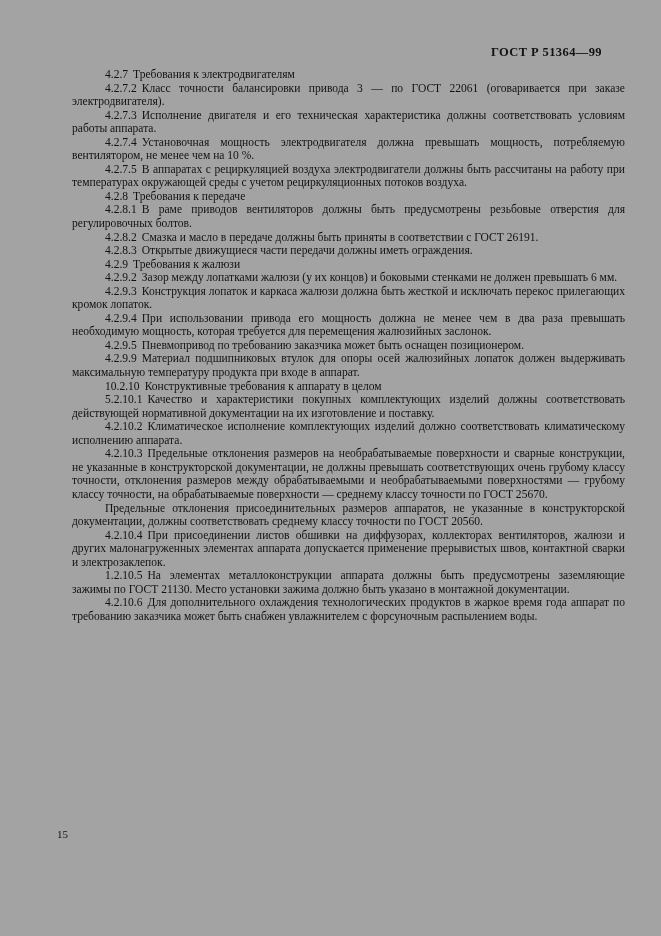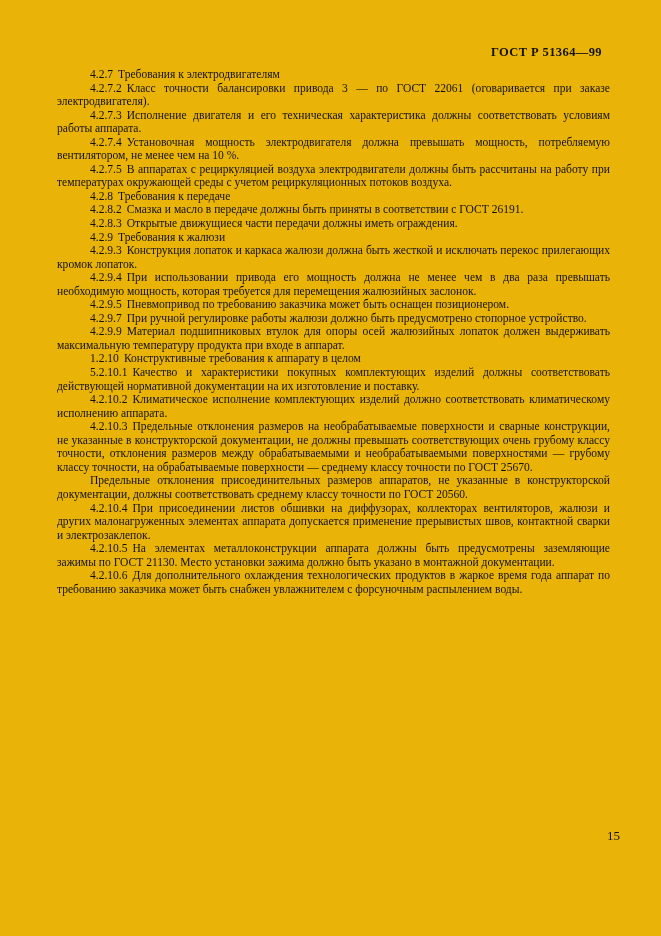--- a/index.html
+++ b/index.html
@@ -4,86 +4,86 @@
 <style>
   html, body {
     margin: 0;
     padding: 0;
     background: #ffffff;
   }
   .page {
     position: relative;
     width: 661px;
     height: 936px;
-    background: #eab308;
+    background: #a3a3a3;
     font-family: "Liberation Serif", serif;
     color: #121212;
     overflow: hidden;
   }
   .doc-header {
     position: absolute;
     top: 45px;
     left: 57px;
     width: 545px;
     text-align: right;
     font-weight: bold;
     font-size: 12.5px;
     letter-spacing: 0.4px;
     white-space: nowrap;
   }
   .doc-body {
     position: absolute;
     top: 68px;
-    left: 57px;
+    left: 72px;
     width: 553px;
     font-size: 11.55px;
     line-height: 13.55px;
     text-align: justify;
   }
   .para {
     margin: 0;
     text-indent: 33px;
   }
   .para .num {
     padding-right: 5px;
   }
   .page-number {
     position: absolute;
     top: 828px;
-    left: 75px;
+    left: 57px;
     width: 545px;
-    text-align: right;
-    font-size: 13px;
+    font-size: 11px;
   }
 </style>
 </head>
 <body>
 
 <div class="page">
   <div class="doc-header">ГОСТ Р 51364—99</div>
 
   <div class="doc-body">
       <p class="para"><span class="num">4.2.7</span>Требования к электродвигателям</p>
       <p class="para"><span class="num">4.2.7.2</span>Класс точности балансировки привода 3 — по ГОСТ 22061 (оговаривается при заказе электродвигателя).</p>
       <p class="para"><span class="num">4.2.7.3</span>Исполнение двигателя и его техническая характеристика должны соответствовать условиям работы аппарата.</p>
       <p class="para"><span class="num">4.2.7.4</span>Установочная мощность электродвигателя должна превышать мощность, потребляемую вентилятором, не менее чем на 10 %.</p>
       <p class="para"><span class="num">4.2.7.5</span>В аппаратах с рециркуляцией воздуха электродвигатели должны быть рассчитаны на работу при температурах окружающей среды с учетом рециркуляционных потоков воздуха.</p>
       <p class="para"><span class="num">4.2.8</span>Требования к передаче</p>
+      <p class="para"><span class="num">4.2.8.1</span>В раме приводов вентиляторов должны быть предусмотрены резьбовые отверстия для регулировочных болтов.</p>
       <p class="para"><span class="num">4.2.8.2</span>Смазка и масло в передаче должны быть приняты в соответствии с ГОСТ 26191.</p>
       <p class="para"><span class="num">4.2.8.3</span>Открытые движущиеся части передачи должны иметь ограждения.</p>
       <p class="para"><span class="num">4.2.9</span>Требования к жалюзи</p>
+      <p class="para"><span class="num">4.2.9.2</span>Зазор между лопатками жалюзи (у их концов) и боковыми стенками не должен превышать 6 мм.</p>
       <p class="para"><span class="num">4.2.9.3</span>Конструкция лопаток и каркаса жалюзи должна быть жесткой и исключать перекос прилегающих кромок лопаток.</p>
       <p class="para"><span class="num">4.2.9.4</span>При использовании привода его мощность должна не менее чем в два раза превышать необходимую мощность, которая требуется для перемещения жалюзийных заслонок.</p>
       <p class="para"><span class="num">4.2.9.5</span>Пневмопривод по требованию заказчика может быть оснащен позиционером.</p>
-      <p class="para"><span class="num">4.2.9.7</span>При ручной регулировке работы жалюзи должно быть предусмотрено стопорное устройство.</p>
       <p class="para"><span class="num">4.2.9.9</span>Материал подшипниковых втулок для опоры осей жалюзийных лопаток должен выдерживать максимальную температуру продукта при входе в аппарат.</p>
-      <p class="para"><span class="num">1.2.10</span>Конструктивные требования к аппарату в целом</p>
+      <p class="para"><span class="num">10.2.10</span>Конструктивные требования к аппарату в целом</p>
       <p class="para"><span class="num">5.2.10.1</span>Качество и характеристики покупных комплектующих изделий должны соответствовать действующей нормативной документации на их изготовление и поставку.</p>
       <p class="para"><span class="num">4.2.10.2</span>Климатическое исполнение комплектующих изделий должно соответствовать климатическому исполнению аппарата.</p>
       <p class="para"><span class="num">4.2.10.3</span>Предельные отклонения размеров на необрабатываемые поверхности и сварные конструкции, не указанные в конструкторской документации, не должны превышать соответствующих очень грубому классу точности, отклонения размеров между обрабатываемыми и необрабатываемыми поверхностями — грубому классу точности, на обрабатываемые поверхности — среднему классу точности по ГОСТ 25670.</p>
       <p class="para">Предельные отклонения присоединительных размеров аппаратов, не указанные в конструкторской документации, должны соответствовать среднему классу точности по ГОСТ 20560.</p>
       <p class="para"><span class="num">4.2.10.4</span>При присоединении листов обшивки на диффузорах, коллекторах вентиляторов, жалюзи и других малонагруженных элементах аппарата допускается применение прерывистых швов, контактной сварки и электрозаклепок.</p>
-      <p class="para"><span class="num">4.2.10.5</span>На элементах металлоконструкции аппарата должны быть предусмотрены заземляющие зажимы по ГОСТ 21130. Место установки зажима должно быть указано в монтажной документации.</p>
+      <p class="para"><span class="num">1.2.10.5</span>На элементах металлоконструкции аппарата должны быть предусмотрены заземляющие зажимы по ГОСТ 21130. Место установки зажима должно быть указано в монтажной документации.</p>
       <p class="para"><span class="num">4.2.10.6</span>Для дополнительного охлаждения технологических продуктов в жаркое время года аппарат по требованию заказчика может быть снабжен увлажнителем с форсуночным распылением воды.</p>
     </div>
 
   <div class="page-number">15</div>
 </div>
 
 </body></html>

